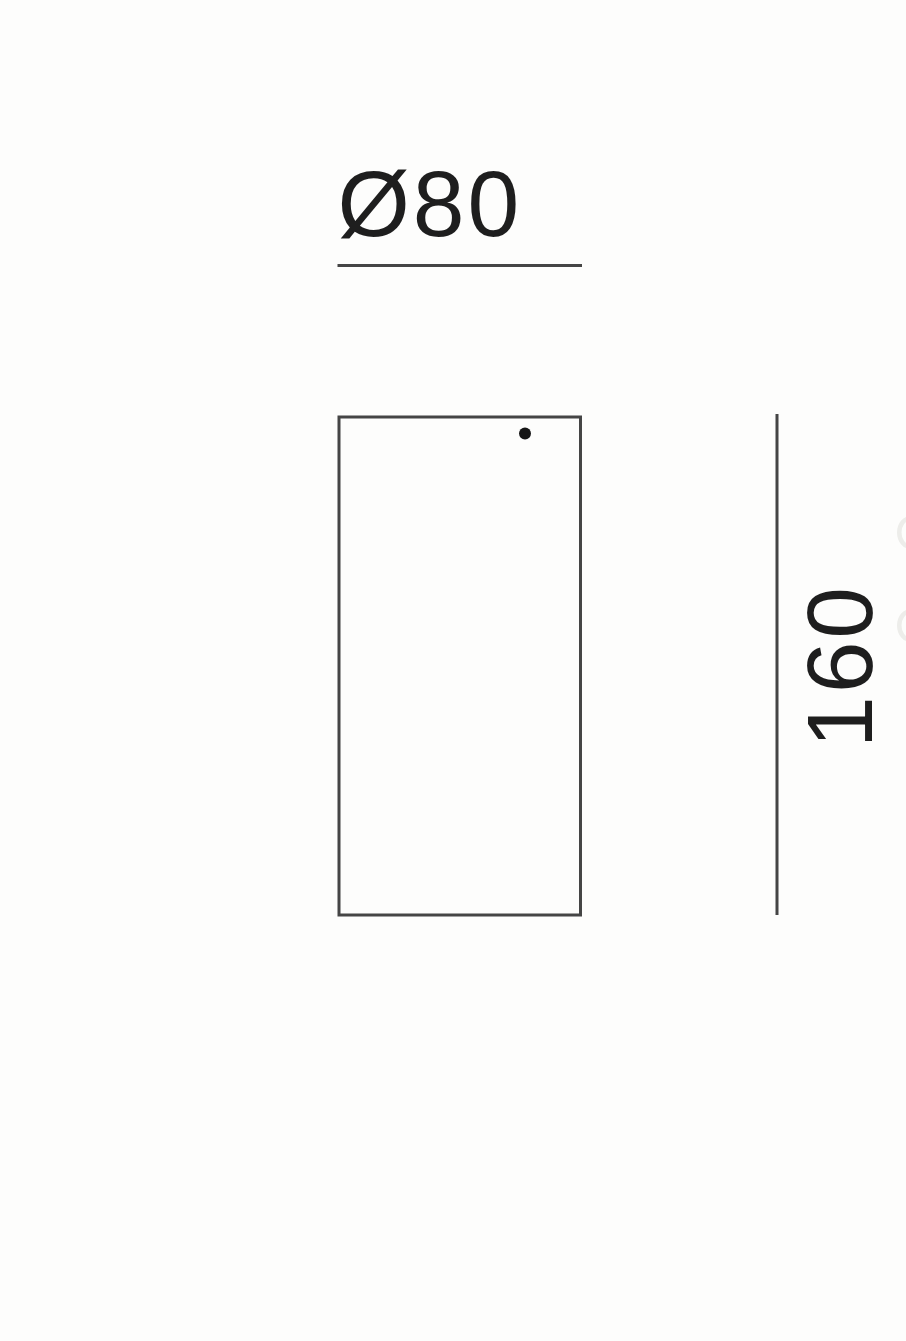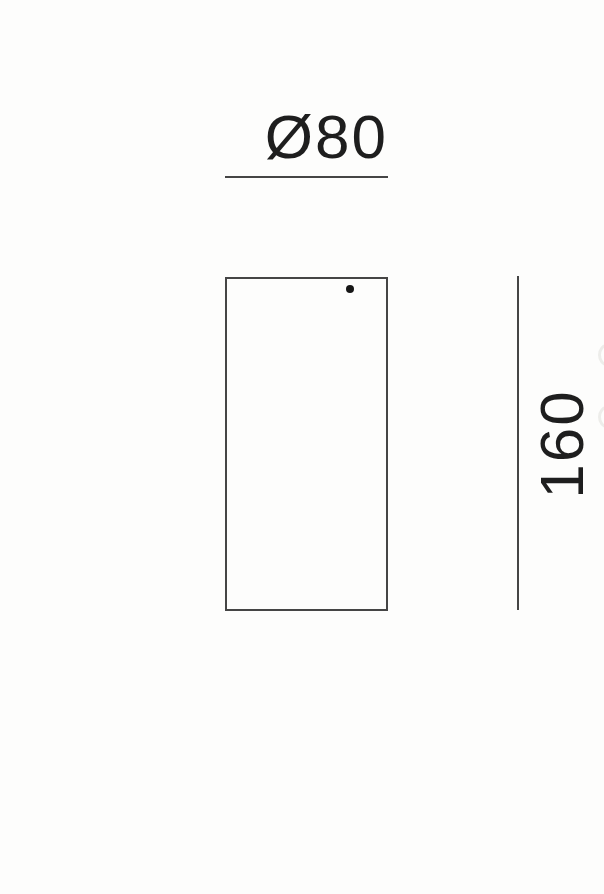--- a/index.html
+++ b/index.html
@@ -20,21 +20,21 @@
     overflow: hidden;
   }
   
   .dia-label {
     position: absolute;
     left: 225px;
     top: 104px;
     width: 163px;
     height: 66px;
     line-height: 66px;
-    text-align: right;
+    text-align: left;
     font-size: 62px;
     font-weight: 400;
     letter-spacing: 2px;
     color: #1e1e1e;
     white-space: nowrap;
   }
   
   .dia-line {
     position: absolute;
     left: 225px;

